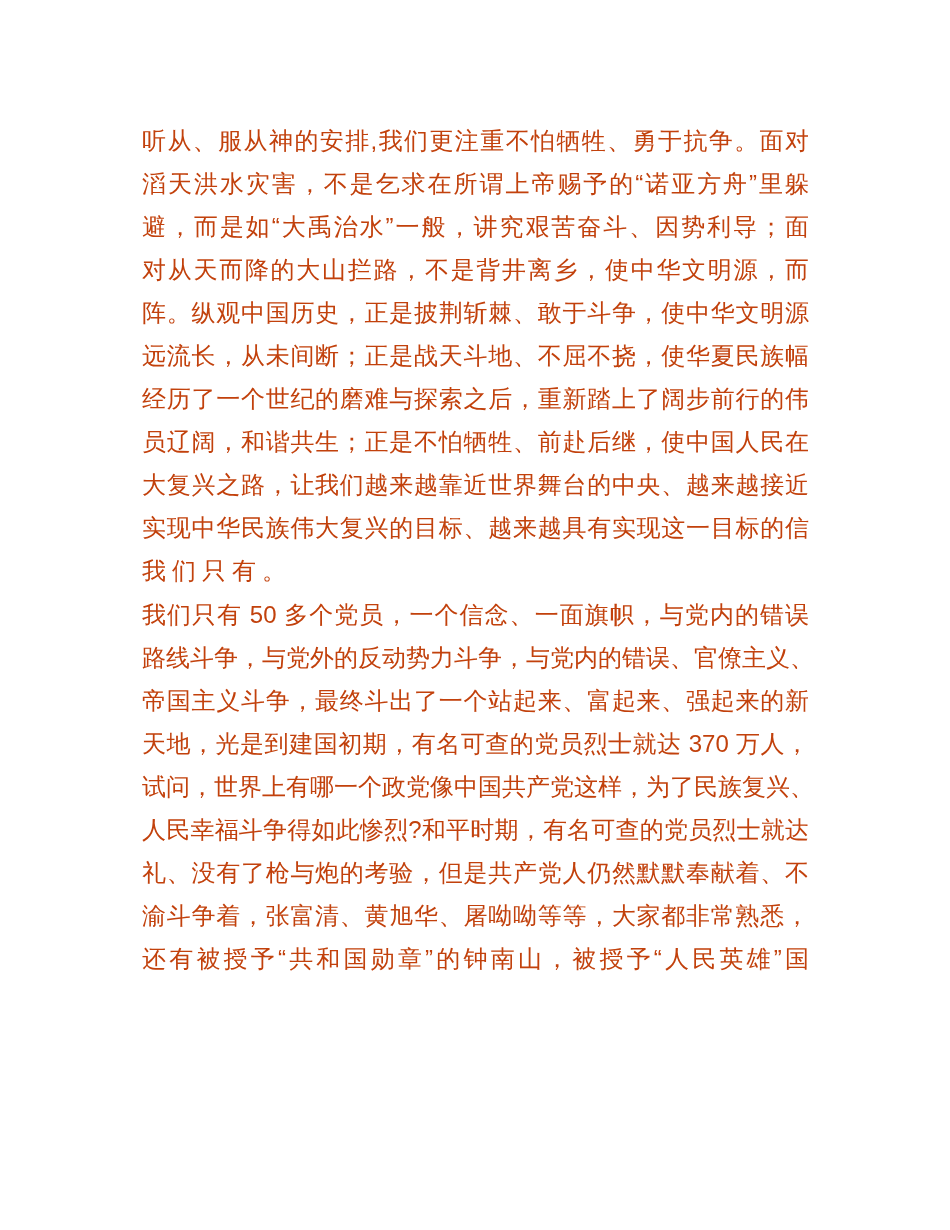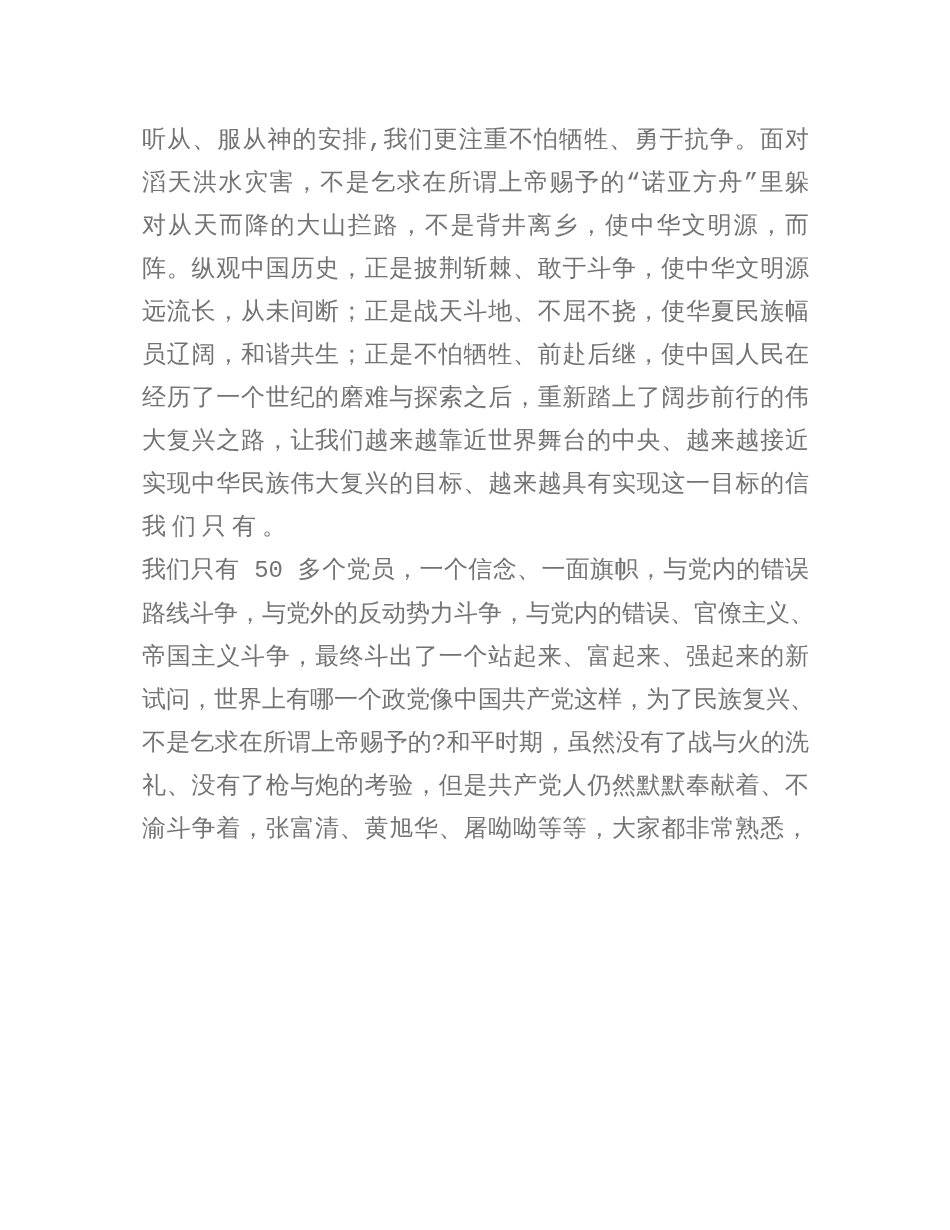--- a/index.html
+++ b/index.html
@@ -19,23 +19,23 @@
       top: 0;
       width: 950px;
       height: 1230px;
       background: #ffffff;
     }
     .text-block {
       position: absolute;
       left: 142px;
       top: 119px;
       width: 667px;
-      font-family: Liberation Mono, monospace;
+      font-family: Liberation Sans, sans-serif;
       font-size: 24px;
-      color: #737373;
+      color: #c2410c;
     }
     .line {
       display: block;
       height: 43.05px;
       line-height: 43.05px;
       white-space: nowrap;
       text-align: justify;
       text-align-last: justify;
       width: 667px;
       overflow: visible;
@@ -50,32 +50,35 @@
     }
   </style>
 </head>
 <body>
 
 <div class="page">
   <div class="text-block">
     <div>
       <span class="line">听从、服从神的安排,我们更注重不怕牺牲、勇于抗争。面对</span>
       <span class="line">滔天洪水灾害，不是乞求在所谓上帝赐予的“诺亚方舟”里躲</span>
+      <span class="line">避，而是如“大禹治水”一般，讲究艰苦奋斗、因势利导；面</span>
       <span class="line">对从天而降的大山拦路，不是背井离乡，使中华文明源，而</span>
       <span class="line">阵。纵观中国历史，正是披荆斩棘、敢于斗争，使中华文明源</span>
       <span class="line">远流长，从未间断；正是战天斗地、不屈不挠，使华夏民族幅</span>
+      <span class="line">经历了一个世纪的磨难与探索之后，重新踏上了阔步前行的伟</span>
       <span class="line">员辽阔，和谐共生；正是不怕牺牲、前赴后继，使中国人民在</span>
-      <span class="line">经历了一个世纪的磨难与探索之后，重新踏上了阔步前行的伟</span>
       <span class="line">大复兴之路，让我们越来越靠近世界舞台的中央、越来越接近</span>
       <span class="line">实现中华民族伟大复兴的目标、越来越具有实现这一目标的信</span>
       <span class="line last">我们只有。</span>
     </div>
     <div>
       <span class="line">我们只有 50 多个党员，一个信念、一面旗帜，与党内的错误</span>
       <span class="line">路线斗争，与党外的反动势力斗争，与党内的错误、官僚主义、</span>
       <span class="line">帝国主义斗争，最终斗出了一个站起来、富起来、强起来的新</span>
+      <span class="line">天地，光是到建国初期，有名可查的党员烈士就达 370 万人，</span>
       <span class="line">试问，世界上有哪一个政党像中国共产党这样，为了民族复兴、</span>
-      <span class="line">不是乞求在所谓上帝赐予的?和平时期，虽然没有了战与火的洗</span>
+      <span class="line">人民幸福斗争得如此惨烈?和平时期，有名可查的党员烈士就达</span>
       <span class="line">礼、没有了枪与炮的考验，但是共产党人仍然默默奉献着、不</span>
       <span class="line">渝斗争着，张富清、黄旭华、屠呦呦等等，大家都非常熟悉，</span>
+      <span class="line">还有被授予“共和国勋章”的钟南山，被授予“人民英雄”国</span>
     </div>
   </div>
 </div>
 
 </body></html>

